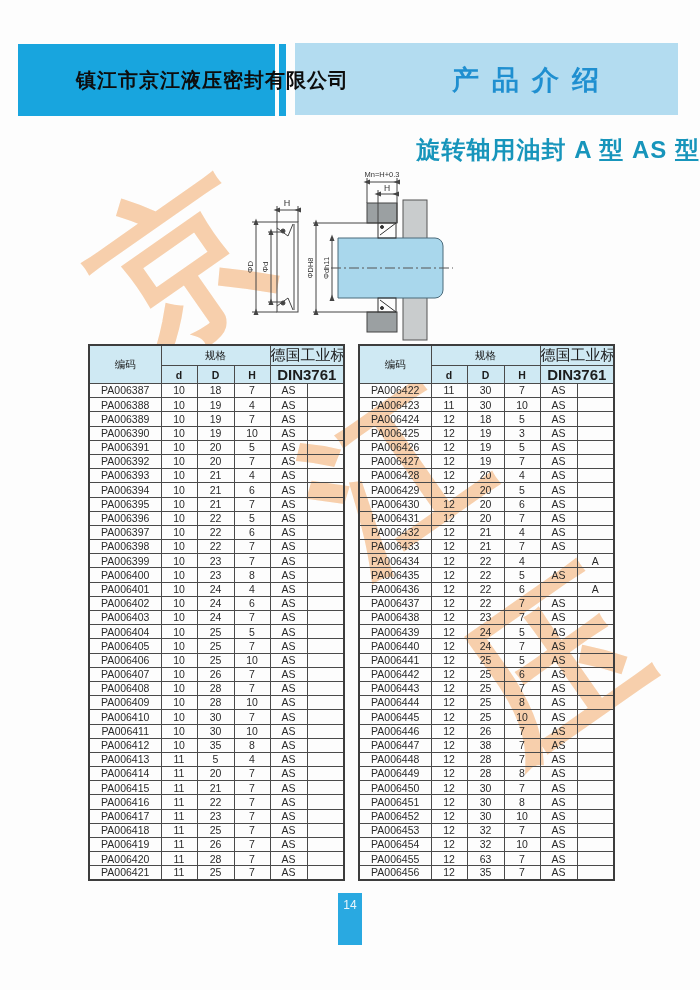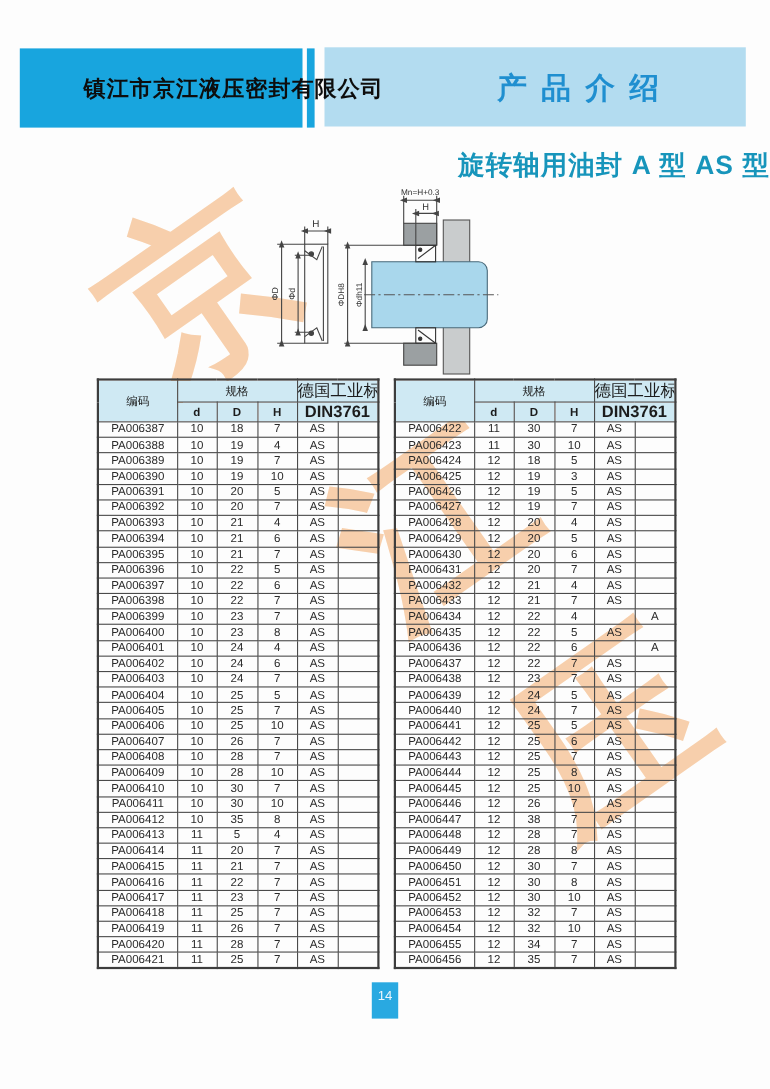--- a/index.html
+++ b/index.html
@@ -48,21 +48,21 @@
   table.spec{border:2px solid #3d3d3d;}
   table.spec thead th{background:#cfe9f3;font-weight:normal;height:15px;font-size:10.5px;color:#1c1c1c;}
   table.spec thead tr.sub th{height:14px;font-weight:bold;}
   table.spec thead th.std{font-size:15px;}
   table.spec tbody tr{height:14.2px;}
   table.spec tbody td{font-size:10.5px;line-height:1;}
   col.c-code{width:72px;}col.c-d{width:36px;}col.c-D{width:37px;}
   col.c-H{width:36px;}col.c-as{width:37px;}col.c-x{width:37px;}
   
   .page-badge{
-    position:absolute;left:338px;top:893px;width:24px;height:33px;background:#29a9e1;
+    position:absolute;left:338px;top:893px;width:24px;height:52px;background:#29a9e1;
     z-index:1;color:#eaf6fc;font-size:12px;text-align:center;padding-top:5px;box-sizing:border-box;
   }
   svg text{fill:#333;font-family:"Liberation Sans",sans-serif;}
 </style>
 </head>
 <body>
 
 <div class="page">
 
   <div class="wm wm1">京</div>
@@ -735,21 +735,21 @@
           <td>PA006454</td>
           <td>12</td>
           <td>32</td>
           <td>10</td>
           <td>AS</td>
           <td></td>
         </tr>
         <tr>
           <td>PA006455</td>
           <td>12</td>
-          <td>34</td>
+          <td>63</td>
           <td>7</td>
           <td>AS</td>
           <td></td>
         </tr>
         <tr>
           <td>PA006456</td>
           <td>12</td>
           <td>35</td>
           <td>7</td>
           <td>AS</td>

